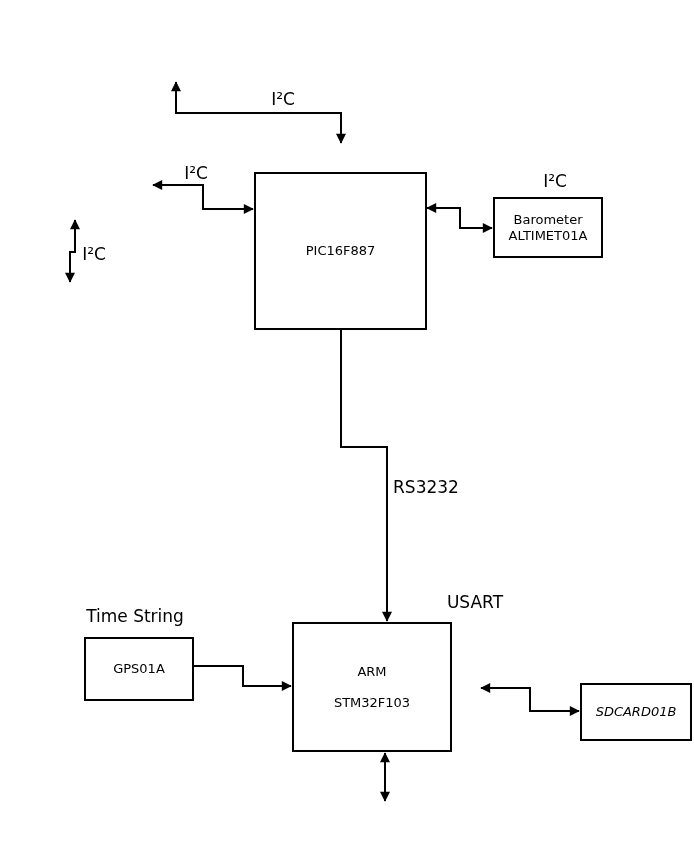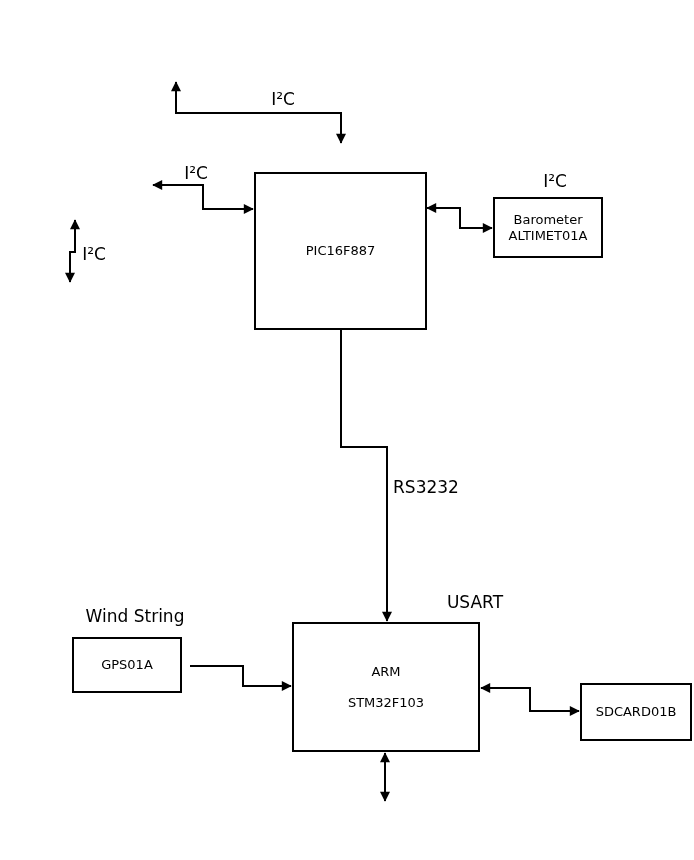--- a/index.html
+++ b/index.html
@@ -89,41 +89,41 @@
 
   <div class="box" style="left:254px; top:144px; width:173px; height:158px;margin-top:28px;">
     <span>PIC16F887</span>
   </div>
 
   <div class="box" style="left:493px; top:197px; width:110px; height:61px;text-align:right;">
     <span>Barometer</span>
     <span>ALTIMET01A</span>
   </div>
 
-  <div class="box" style="left:72px; top:637px; width:110px; height:56px;">
+  <div class="box" style="left:84px; top:637px; width:110px; height:64px;">
     <span>GPS01A</span>
   </div>
 
-  <div class="box wide-gap" style="left:292px; top:622px; width:188px; height:130px;">
+  <div class="box wide-gap" style="left:292px; top:622px; width:160px; height:130px;">
     <span>ARM</span>
     <span>STM32F103</span>
   </div>
 
-  <div class="box" style="left:580px; top:683px; width:112px; height:58px;">
+  <div class="box" style="left:580px; top:683px; width:112px; height:58px;font-style:italic;">
     <span>SDCARD01B</span>
   </div>
 
 
   <div class="elabel" style="left:283px; top:99px;">I²C</div>
 
   <div class="elabel" style="left:196px; top:173px;">I²C</div>
 
   <div class="elabel" style="left:94px; top:254px;">I²C</div>
 
   <div class="elabel" style="left:555px; top:181px;">I²C</div>
 
   <div class="elabel" style="left:426px; top:487px;text-align:right;">RS3232</div>
 
   <div class="elabel" style="left:434px; top:602px;margin-left:41px;">USART</div>
 
-  <div class="elabel" style="left:135px; top:616px;">Wind String</div>
+  <div class="elabel" style="left:135px; top:616px;">Time String</div>
 
 </div>
 
 </body></html>

